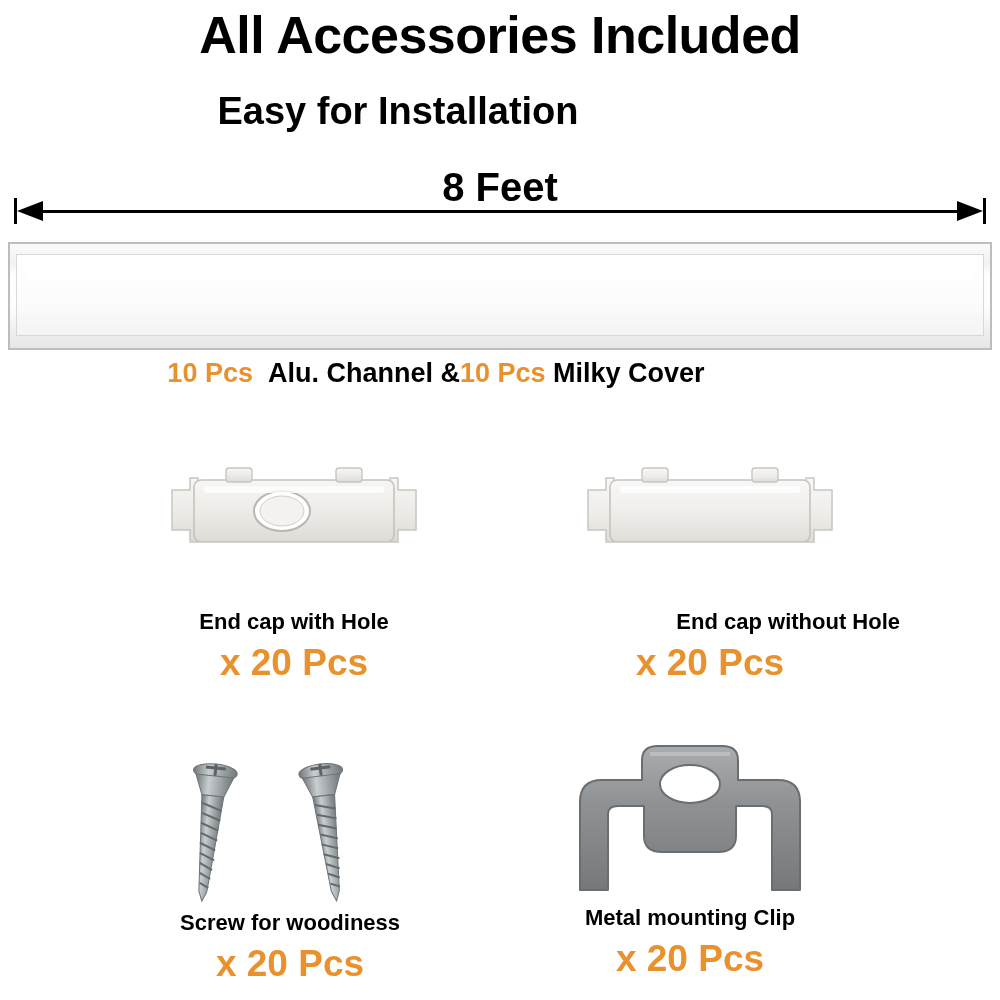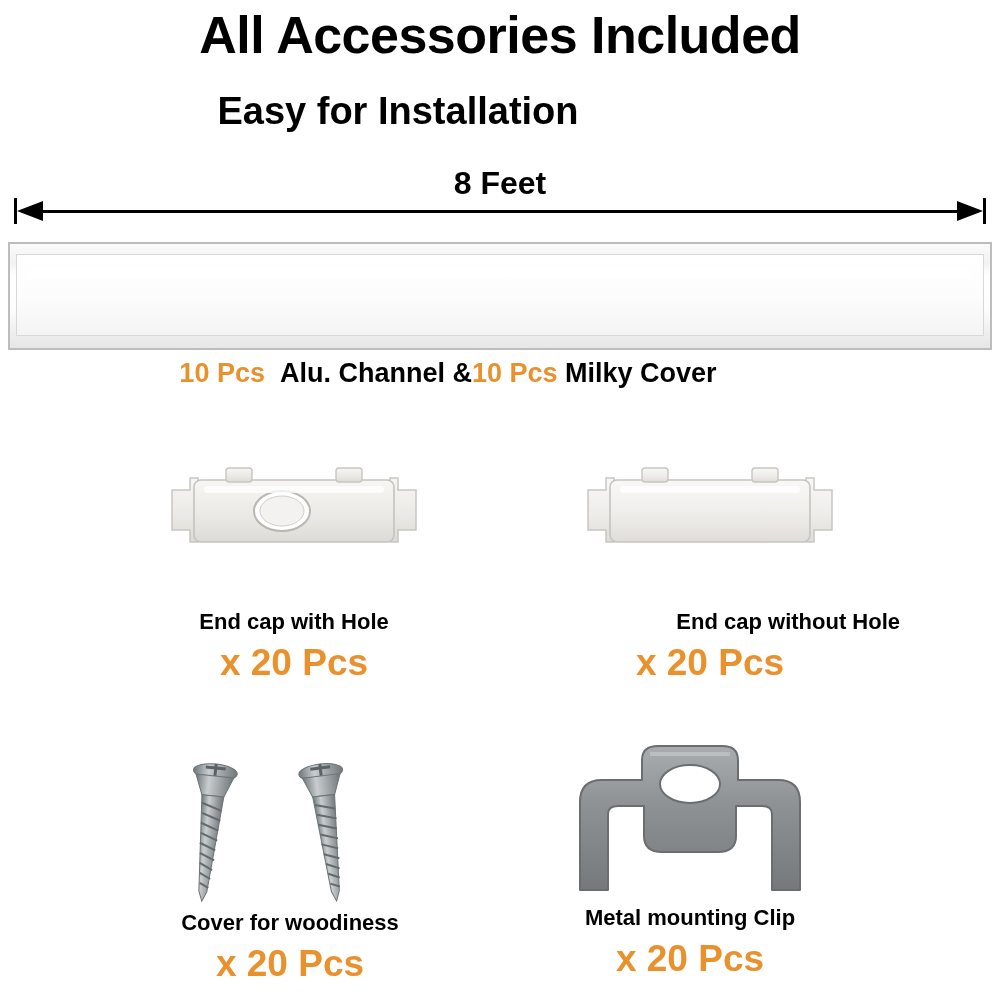--- a/index.html
+++ b/index.html
@@ -45,21 +45,21 @@
     font-size: 38px;
     font-weight: bold;
     line-height: 1.05;
   }
   .length-label {
     position: absolute;
     top: 165px;
     left: 0;
     width: 1000px;
     text-align: center;
-    font-size: 32px;
+    font-size: 40px;
     font-weight: bold;
   }
 
   
   .dim-wrap {
     position: absolute;
     top: 198px;
     left: 14px;
     width: 972px;
     height: 26px;
@@ -137,21 +137,20 @@
   
   .caption-row {
     position: absolute;
     top: 358px;
     left: 0;
     width: 872px;
     text-align: center;
     font-size: 27px;
     font-weight: bold;
     white-space: nowrap;
-    padding-left: 12px;
   }
   .qty {
     color: #e8912d;
   }
   .cap-sep { color: #000; }
 
   
   .item {
     position: absolute;
     text-align: center;
@@ -306,21 +305,21 @@
               <path d="M-8,68 L9,74"></path>
             <path d="M-8,78 L8,84"></path>
               <path d="M-7,88 L8,94"></path>
             <path d="M-6,98 L7,104"></path>
               <path d="M-5,108 L6,113"></path>
             <path d="M-4,118 L5,122"></path>
           </g>
         </g>
       </svg>
     </div>
-    <div class="item-label">Cover for woodiness</div>
+    <div class="item-label">Screw for woodiness</div>
     <div class="item-qty">x 20 Pcs</div>
   </div>
 
   <div class="item item-clip">
     <div class="art art-clip">
       <svg viewBox="0 0 280 165" width="280" height="165">
         <defs>
           <linearGradient id="clipg" x1="0" y1="0" x2="0" y2="1">
             <stop offset="0%" stop-color="#a9adb0"></stop>
             <stop offset="40%" stop-color="#8e9295"></stop>

